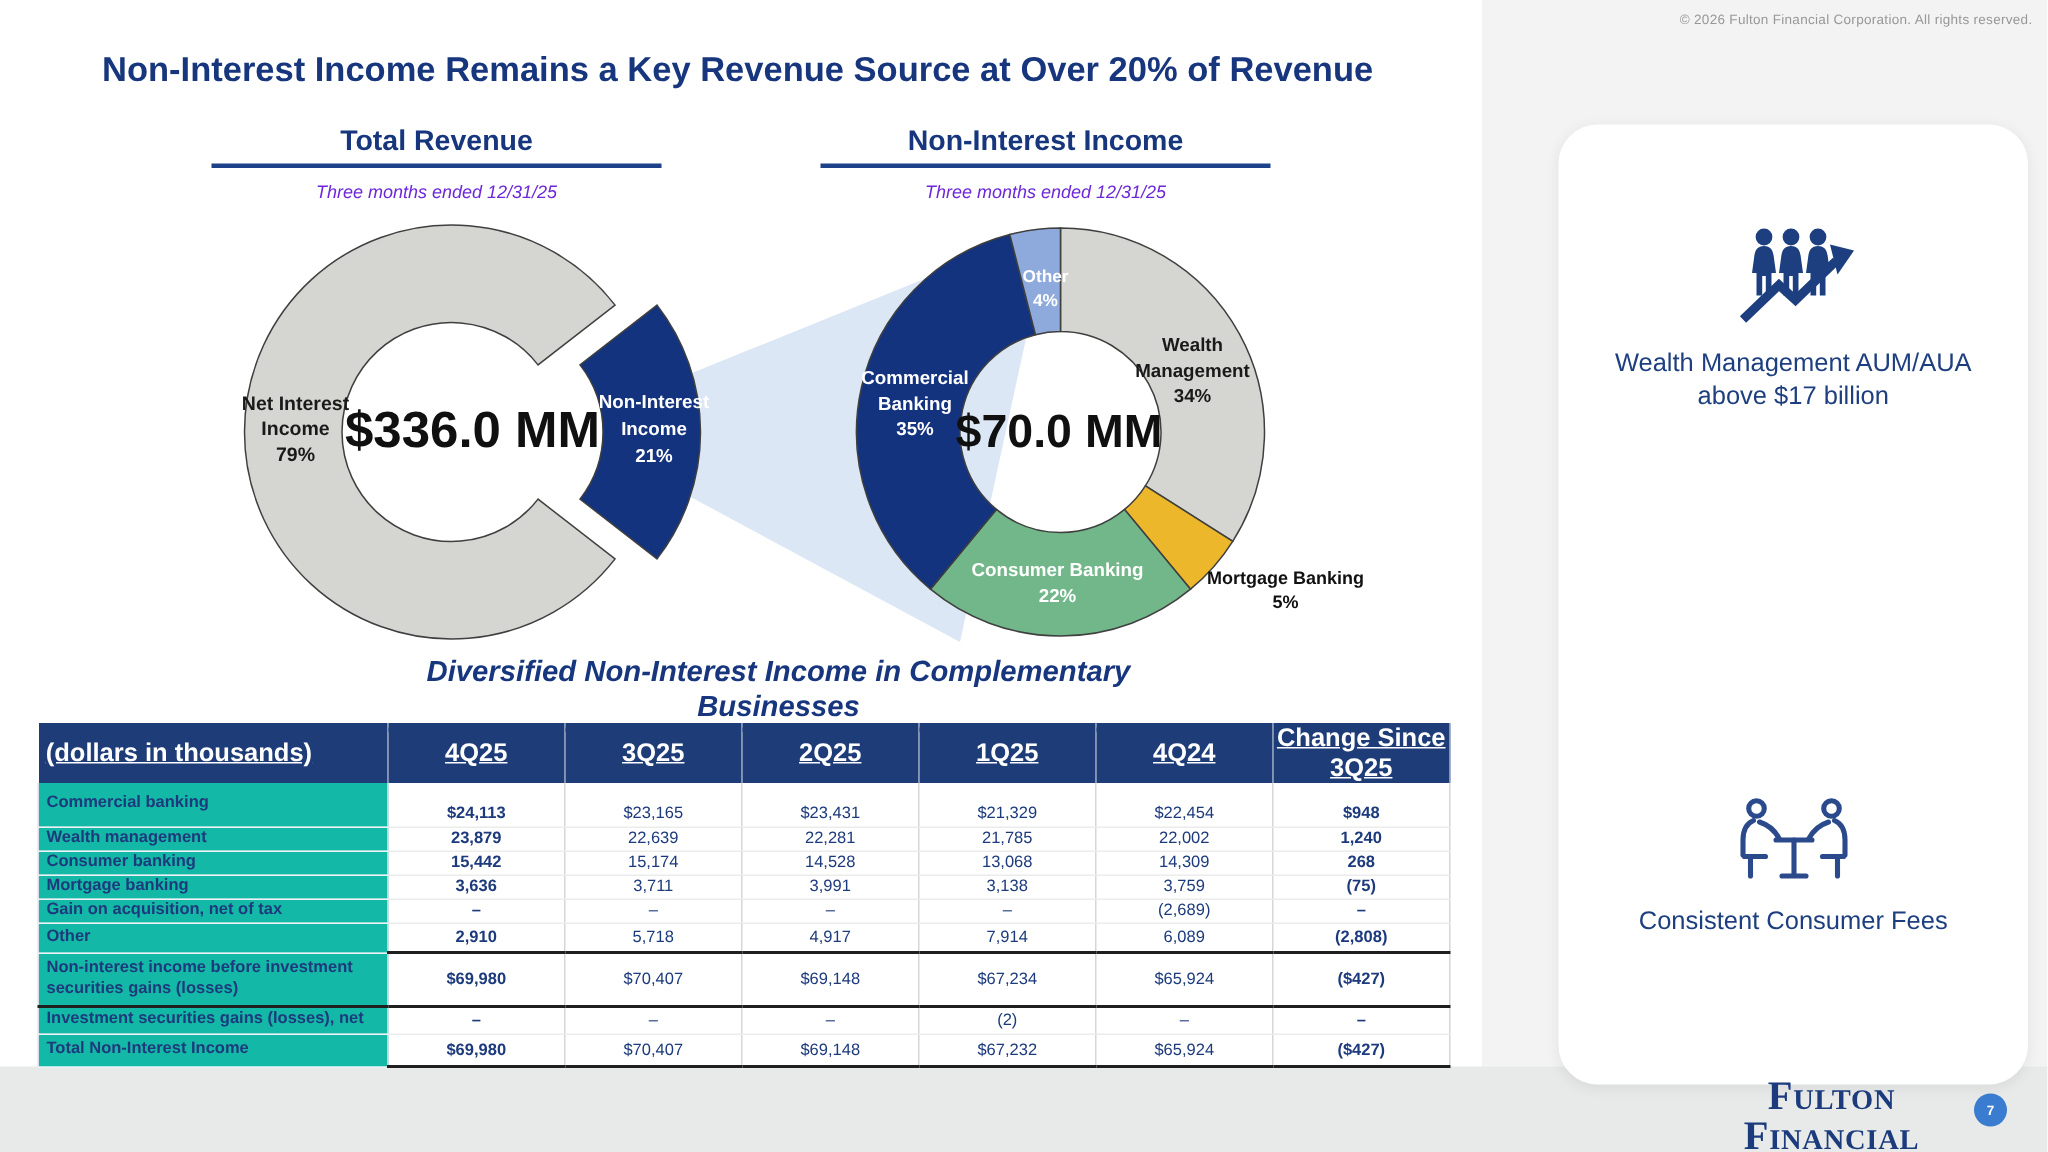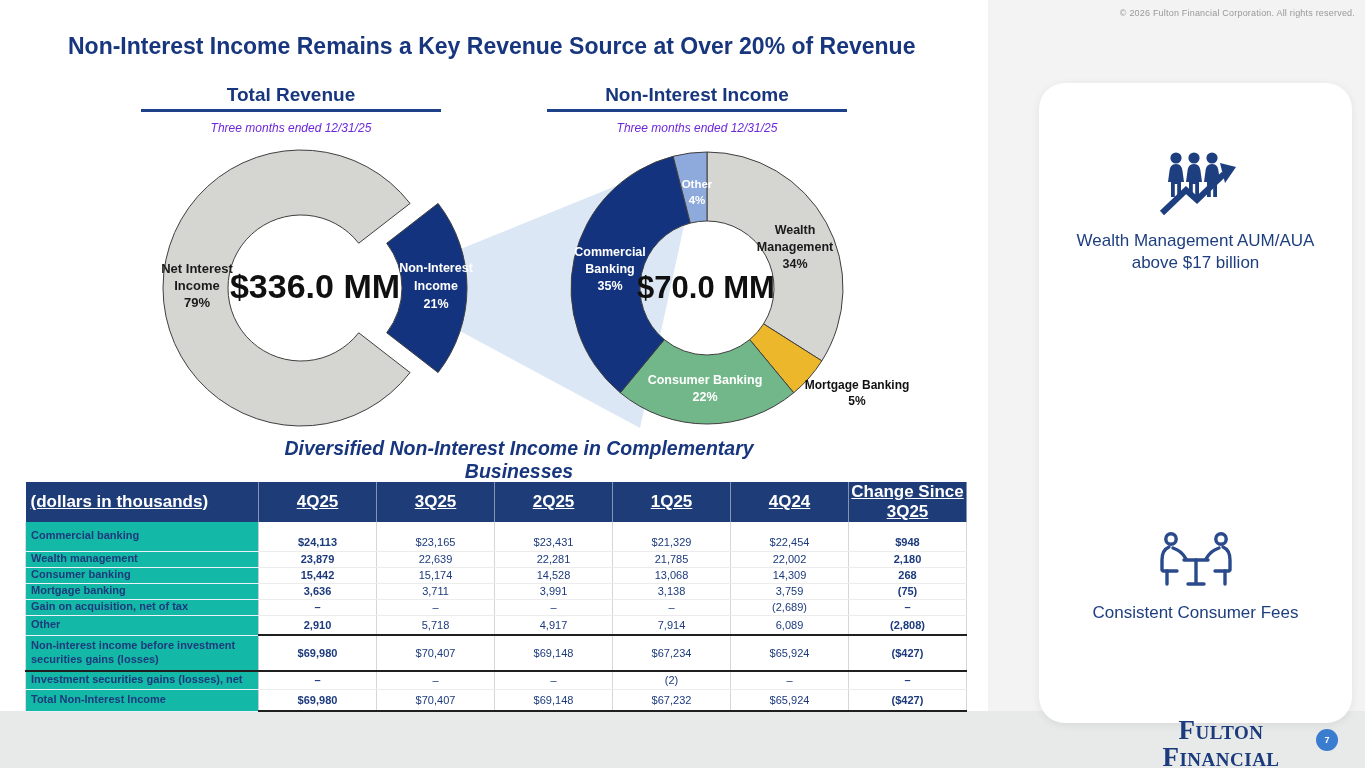--- a/index.html
+++ b/index.html
@@ -137,21 +137,21 @@
         <td class="val">$22,454</td>
         <td class="val b">$948</td>
       </tr>
       <tr class="r2">
         <td class="lbl">Wealth management</td>
         <td class="val b">23,879</td>
         <td class="val">22,639</td>
         <td class="val">22,281</td>
         <td class="val">21,785</td>
         <td class="val">22,002</td>
-        <td class="val b">2,180</td>
+        <td class="val b">1,240</td>
       </tr>
       <tr class="r3">
         <td class="lbl">Consumer banking</td>
         <td class="val b">15,442</td>
         <td class="val">15,174</td>
         <td class="val">14,528</td>
         <td class="val">13,068</td>
         <td class="val">14,309</td>
         <td class="val b">268</td>
       </tr>

